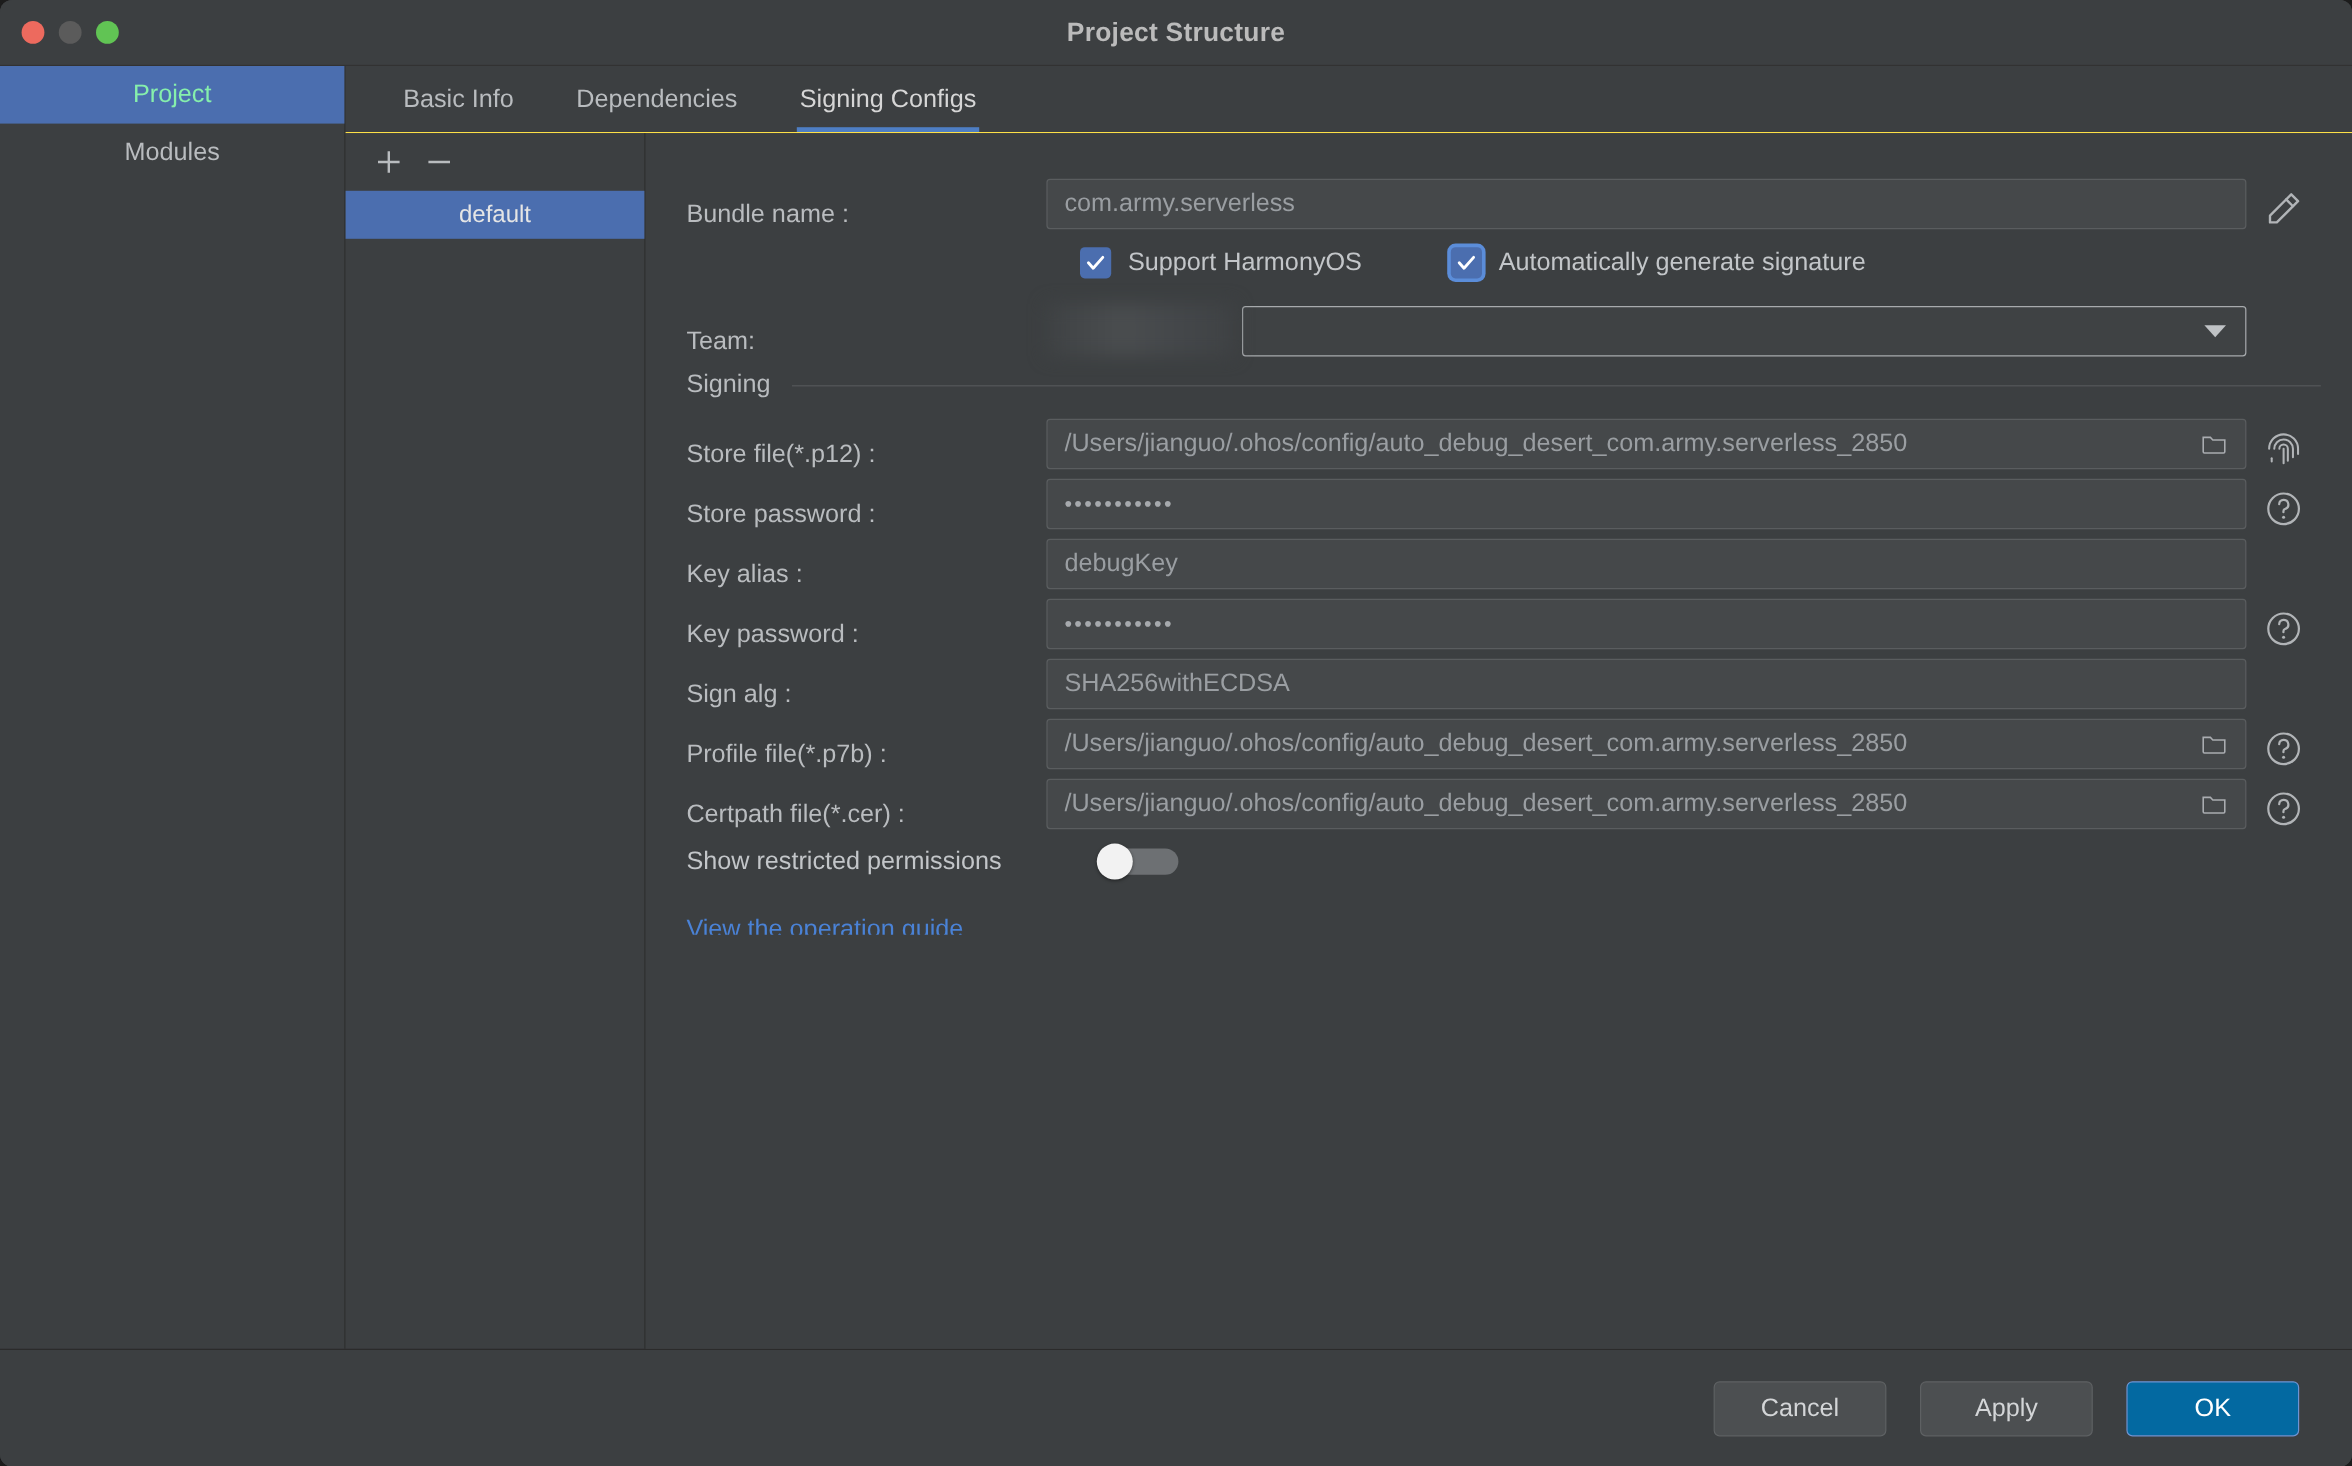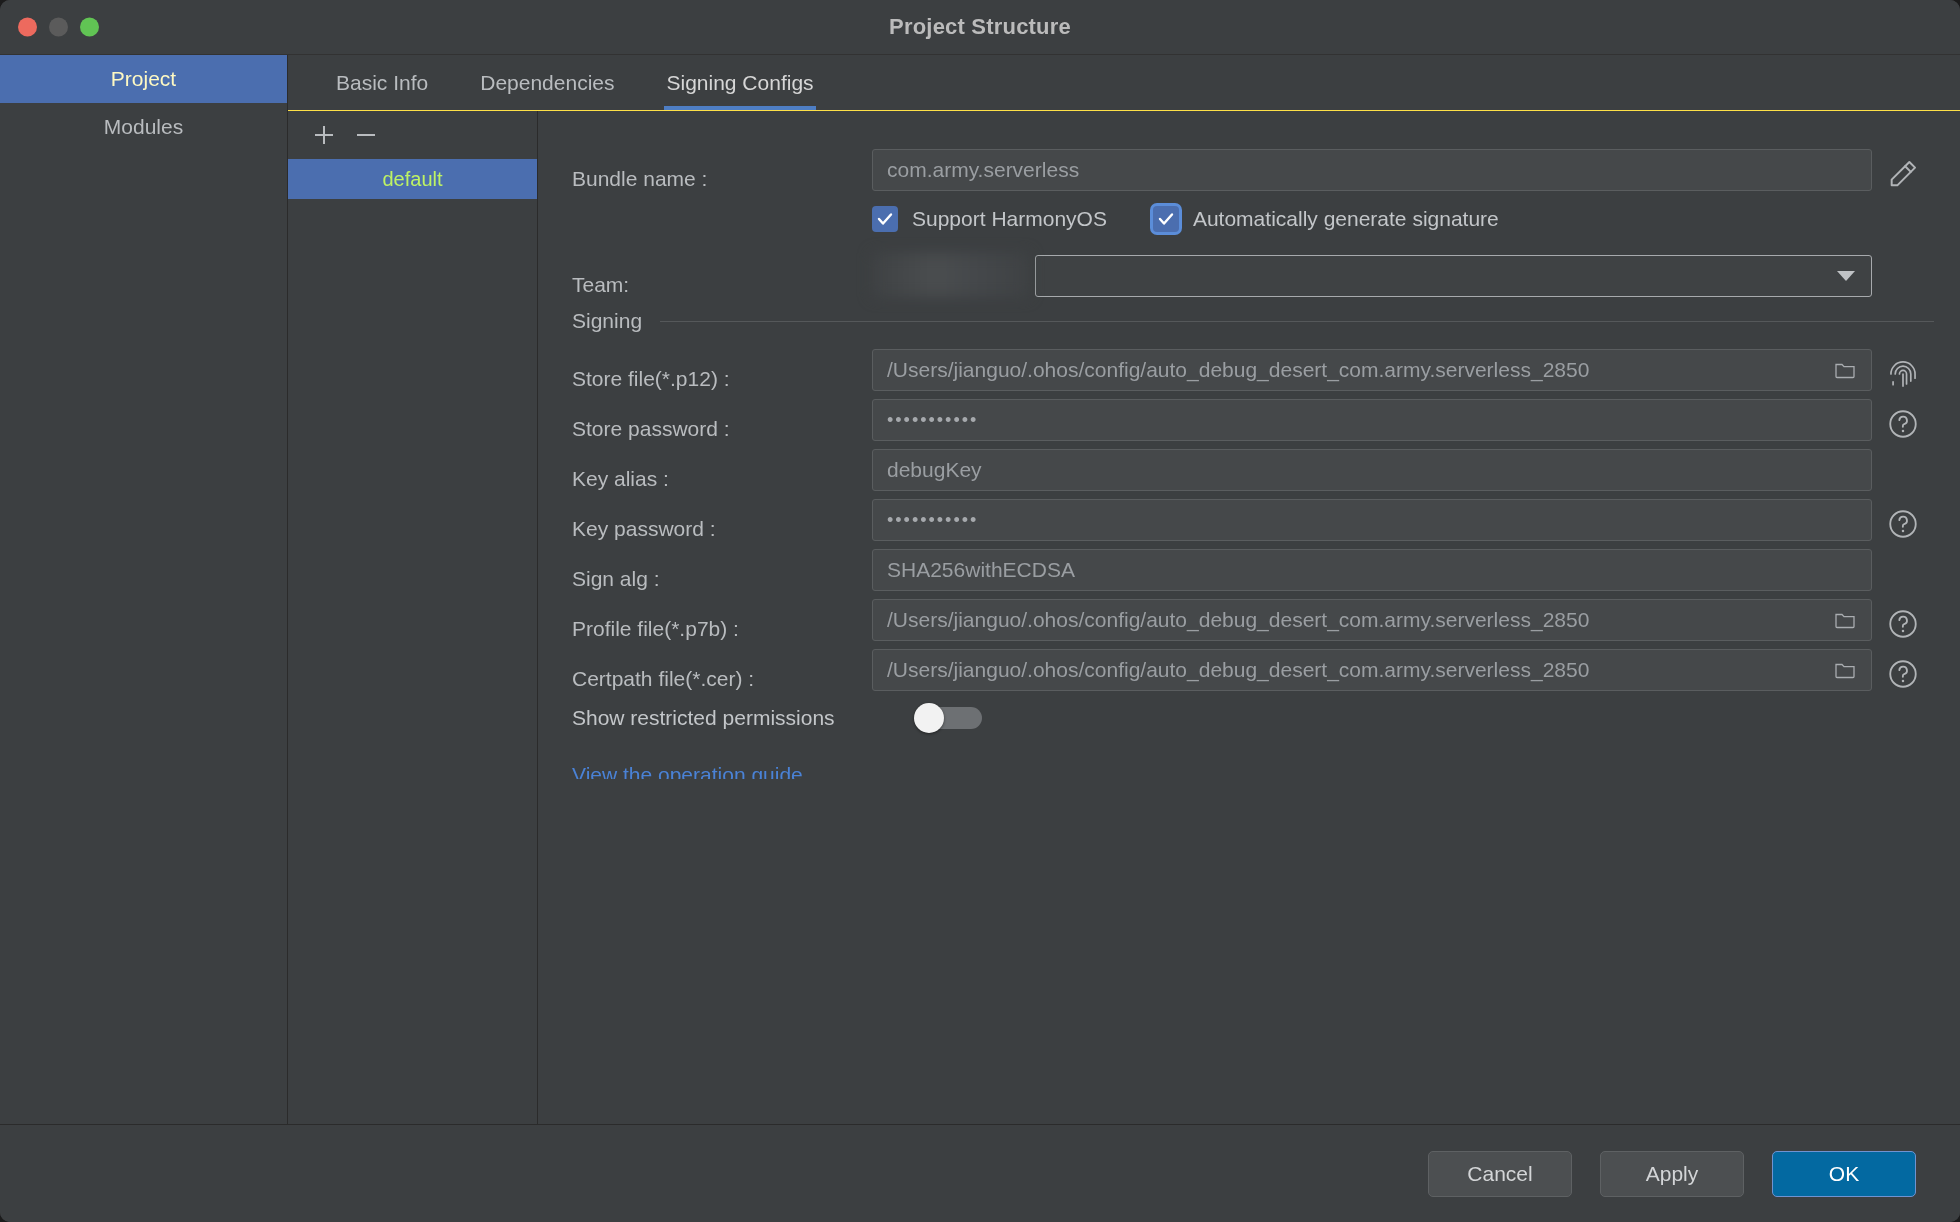--- a/index.html
+++ b/index.html
@@ -44,21 +44,21 @@
   .sidebar {
     width: 288px; flex: 0 0 288px;
     background: #3c3f41;
     border-right: 1px solid #2b2b2b;
     padding-top: 0;
   }
   .side-item {
     height: 48px; display: flex; align-items: center; justify-content: center;
     color: #b9bcbf; font-size: 21px;
   }
-  .side-item.selected { background: #4b6eaf; color: #fef9c3; }
+  .side-item.selected { background: #4b6eaf; color: #86efac; }
 
   
   .right { flex: 1; display: flex; flex-direction: column; min-width: 0; }
 
   .tabbar {
     height: 56px; flex: 0 0 56px;
     display: flex; 
     background: #3c3f41;
     border-bottom: 1px solid #fde047;
     padding-left: 22px;
@@ -96,21 +96,21 @@
   .tb-btn {
     width: 28px; height: 28px;
     display: flex; align-items: center; justify-content: center;
     color: #b9bcbf;
   }
   .configs-list { flex: 1; }
   .cfg-item {
     height: 40px; display: flex; align-items: center; justify-content: center;
     color: #c8cace; font-size: 20px;
   }
-  .cfg-item.selected { background: #4b6eaf; color: #bef264; }
+  .cfg-item.selected { background: #4b6eaf; color: #e5e5e5; }
 
   
   .form {
     flex: 1; min-width: 0;
     background: #3c3f41;
     position: relative;
     padding: 30px 0 0 0;
     overflow: hidden;
   }
   .row {
@@ -137,21 +137,21 @@
   .field .val { overflow: hidden; text-overflow: clip; white-space: nowrap; flex: 1; }
   .field.dots { letter-spacing: 2px; font-size: 18px; color: #a6a9ad; }
   .side-icon {
     width: 62px; flex: 0 0 62px;
     display: flex; align-items: center; justify-content: center;
     color: #b1b4b7;
   }
   .side-icon.blank { visibility: hidden; }
 
   
-  .cbrow { padding-left: 34px; display: flex; align-items: center; min-height: 56px; }
+  .cbrow { padding-left: 34px; display: flex; align-items: center; min-height: 56px; gap: 28px; }
   .cbrow .spacer { width: 300px; flex: 0 0 300px; }
   .cb-wrap { display: flex; align-items: center; gap: 14px; margin-right: 46px; }
   .cbox {
     width: 26px; height: 26px; border-radius: 4px;
     background: #4b6eaf; position: relative;
     display: flex; align-items: center; justify-content: center;
   }
   .cbox.focused { box-shadow: 0 0 0 3px #5b8dd9; }
   .cbox svg { display: block; }
   .cb-label { color: #c3c6c9; font-size: 21px; white-space: nowrap; }

